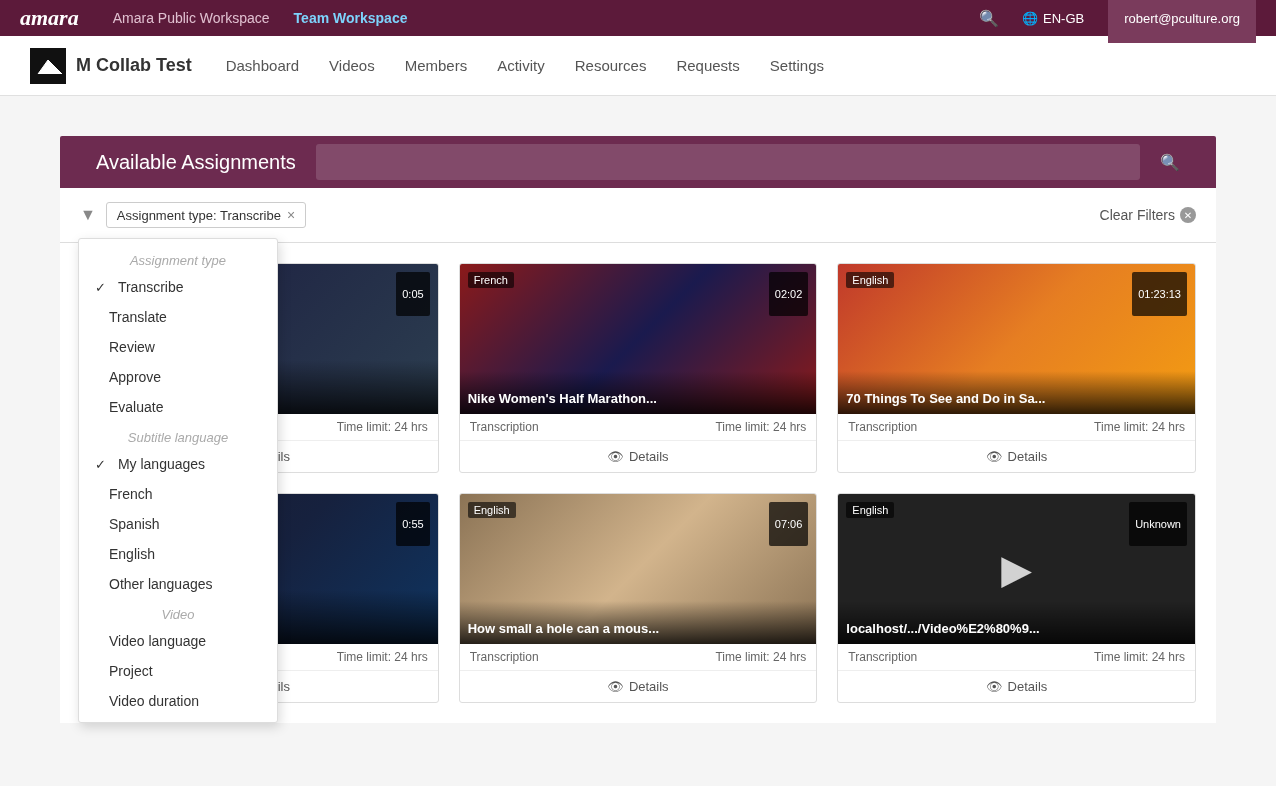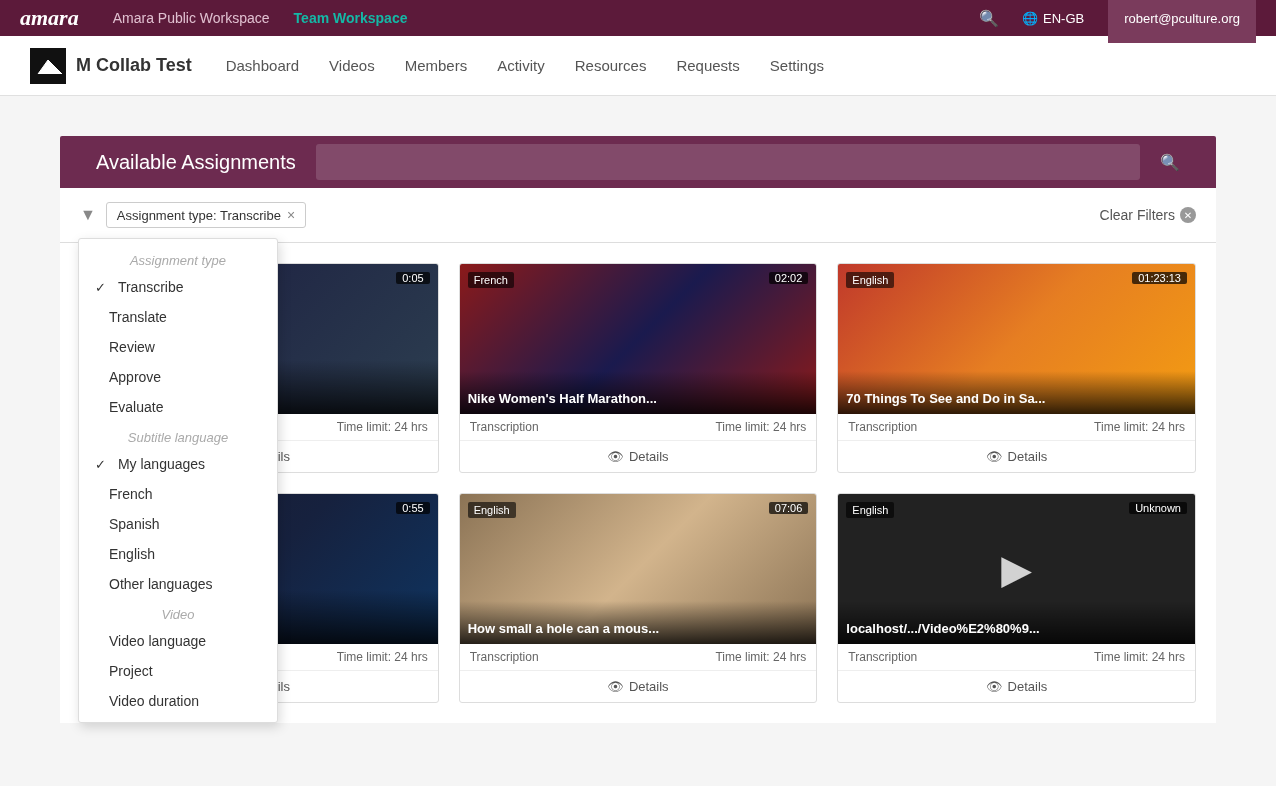--- a/index.html
+++ b/index.html
@@ -239,21 +239,21 @@
       padding: 2px 6px;
       border-radius: 2px;
     }
     .video-thumb .duration-badge {
       position: absolute;
       top: 8px;
       right: 8px;
       background: rgba(0,0,0,0.7);
       color: white;
       font-size: 11px;
-      padding: 0 6px;
+      padding: 16px 6px;
       border-radius: 2px;
     }
     .video-thumb .video-title {
       position: absolute;
       bottom: 0;
       left: 0;
       right: 0;
       background: linear-gradient(transparent, rgba(0,0,0,0.8));
       color: white;
       padding: 20px 8px 8px;
@@ -313,21 +313,21 @@
     .thumb-first {
       background: linear-gradient(135deg, #1a1a3e 0%, #2c3e50 100%);
     }
   </style>
 </head>
 <body>
 
 <nav class="top-nav">
   <span class="logo">amara</span>
   <a href="#">Amara Public Workspace</a>
-  <a href="#" style="color:#14b8a6;font-weight:bold;">Team Workspace</a>
+  <a href="#" style="color:#7dd3fc;font-weight:bold;">Team Workspace</a>
   <div class="spacer"></div>
   <span class="search-icon">🔍</span>
   <span class="lang">
     <span>🌐</span>
     <span>EN-GB</span>
   </span>
   <div class="user-email">robert@pculture.org</div>
 </nav>
 
 <nav class="secondary-nav">

